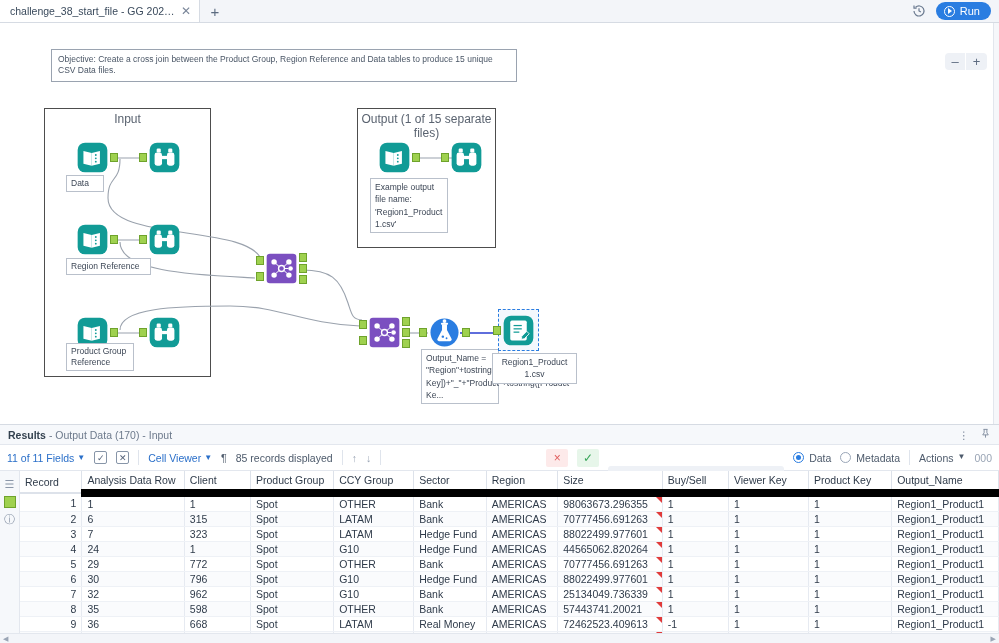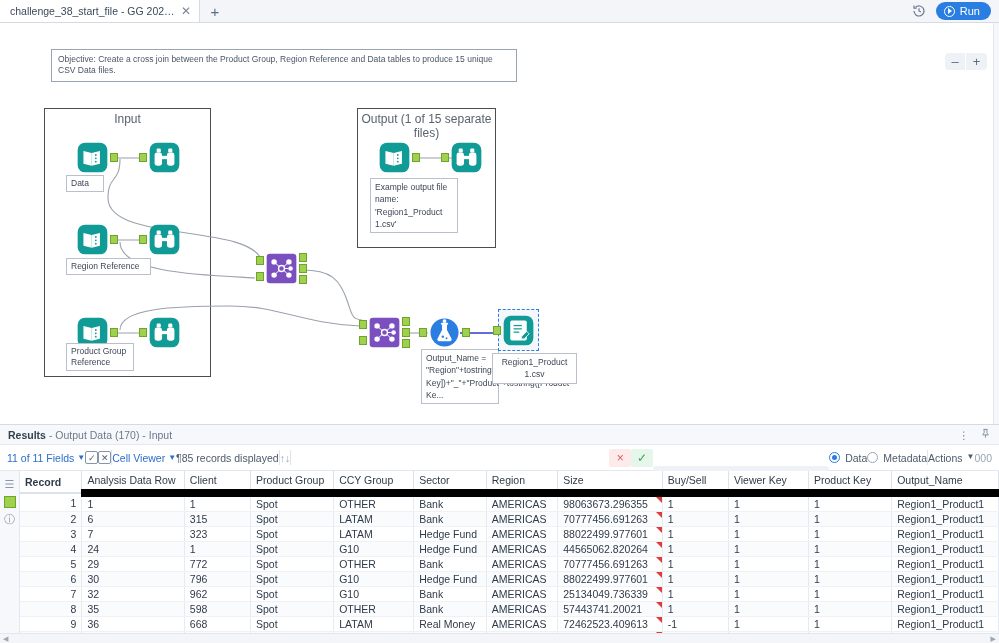--- a/index.html
+++ b/index.html
@@ -109,21 +109,21 @@
   }
   .results-header {
     height: 20px; background:#f6f8fb; border-bottom:1px solid #e3e7ee;
     display:flex; align-items:center; padding: 0 8px; font-size:10.5px; color:#6d7a8c;
   }
   .results-header b { color:#33414f; font-weight:bold; margin-right:3px; }
   .results-header .hdr-right { margin-left:auto; display:flex; align-items:center; gap:11px; color:#7b879a; }
 
   .results-toolbar {
     height: 26px; border-bottom:1px solid #e3e7ee; background:#fff;
-    display:flex; align-items:center; gap:0; padding: 0 7px; font-size:10.5px;
+    display:flex; align-items:center; gap:9px; padding: 0 7px; font-size:10.5px;
   }
   .tb-sep { width:1px; height:15px; background:#dfe4ec; }
   .lnk { color:#2a6fc9; display:flex; align-items:center; gap:3px; }
   .muted { color:#4d5a6b; }
   .chev { font-size:8px; color:#2a6fc9; }
   .sq-btn { width:13px;height:13px;border:1px solid #8795a8;border-radius:2px;display:flex;align-items:center;justify-content:center;font-size:9px;color:#55637a;}
   .xbtn { width:22px;height:18px;background:#fdeaea;color:#e05c5c;display:flex;align-items:center;justify-content:center;border-radius:2px;font-size:12px;}
   .okbtn{ width:22px;height:18px;background:#e7f6ea;color:#3aa65a;display:flex;align-items:center;justify-content:center;border-radius:2px;font-size:12px;}
   .searchbox {
     width: 176px; height:18px; background:#eef1f6; border-radius:3px;
@@ -138,21 +138,21 @@
   .grid-wrap { flex:1; display:flex; overflow:hidden; }
   .gutter { width:20px; background:#f6f8fb; border-right:1px solid #e3e7ee; padding-top:3px; }
   .gutter .gi { display:flex; justify-content:center; margin-top:4px; color:#8a96a8; font-size:11px; }
   .gutter .greenchip { width:12px;height:12px;background:#9fd14f;border:1px solid #6fa32c;margin:5px auto 0; }
   table { border-collapse: collapse; width:100%; table-layout:fixed; }
   thead th {
     background:#fff; border-right:1px solid #dde2ea; border-bottom:8px solid #000000;
     font-size:10.5px; font-weight:normal; color:#2f3b4a; text-align:left;
     padding: 3px 5px; height:17px; white-space:nowrap;
   }
-  thead th.th-record { border-bottom:2px solid #dde2ea; font-weight:bold; }
+  thead th.th-record { border-bottom:2px solid #dde2ea; font-weight:normal; }
   tbody td {
     border-right:1px solid #e6eaf1; border-bottom:1px solid #eef1f6;
     font-size:10.5px; color:#2f3b4a; padding: 1px 5px; height:15px;
     white-space:nowrap; overflow:hidden;
   }
   tbody tr:nth-child(even) { background:#fafbfd; }
   td.num { text-align:right; color:#2f3b4a; }
   td.size { position:relative; }
   .redflag {
     position:absolute; right:0; top:0;
@@ -310,21 +310,21 @@
     <svg viewBox="0 0 40 40">
       <rect x="2" y="2" width="36" height="36" rx="9" fill="#119b96"></rect>
       <path d="M9 12 L19 14.5 L19 30 L9 27.5 Z" fill="#fff"></path>
       <path d="M29 12 L19 14.5 L19 30 L29 27.5 Z" fill="#fff"></path>
       <circle cx="24" cy="17" r="1.1" fill="#119b96"></circle>
       <circle cx="24" cy="21" r="1.1" fill="#119b96"></circle>
       <circle cx="24" cy="25" r="1.1" fill="#119b96"></circle>
     </svg>
     <span class="port out"></span>
   </div>
-  <div class="tool-label" style="left:370px; top:155px; width:88px; line-height:1.45;">Example output file name: 'Region1_Product 1.csv'</div>
+  <div class="tool-label" style="left:370px; top:155px; width:78px; line-height:1.45;">Example output file name: 'Region1_Product 1.csv'</div>
 
   <div class="tool" style="left:450px; top:118px;">
     <svg viewBox="0 0 40 40">
       <rect x="2" y="2" width="36" height="36" rx="9" fill="#119b96"></rect>
       <rect x="8" y="14" width="9" height="16" rx="3" fill="#fff"></rect>
       <rect x="23" y="14" width="9" height="16" rx="3" fill="#fff"></rect>
       <rect x="17" y="18" width="6" height="4" fill="#fff"></rect>
       <rect x="10.5" y="9" width="5" height="5" rx="1.5" fill="#fff"></rect>
       <rect x="24.5" y="9" width="5" height="5" rx="1.5" fill="#fff"></rect>
     </svg>

